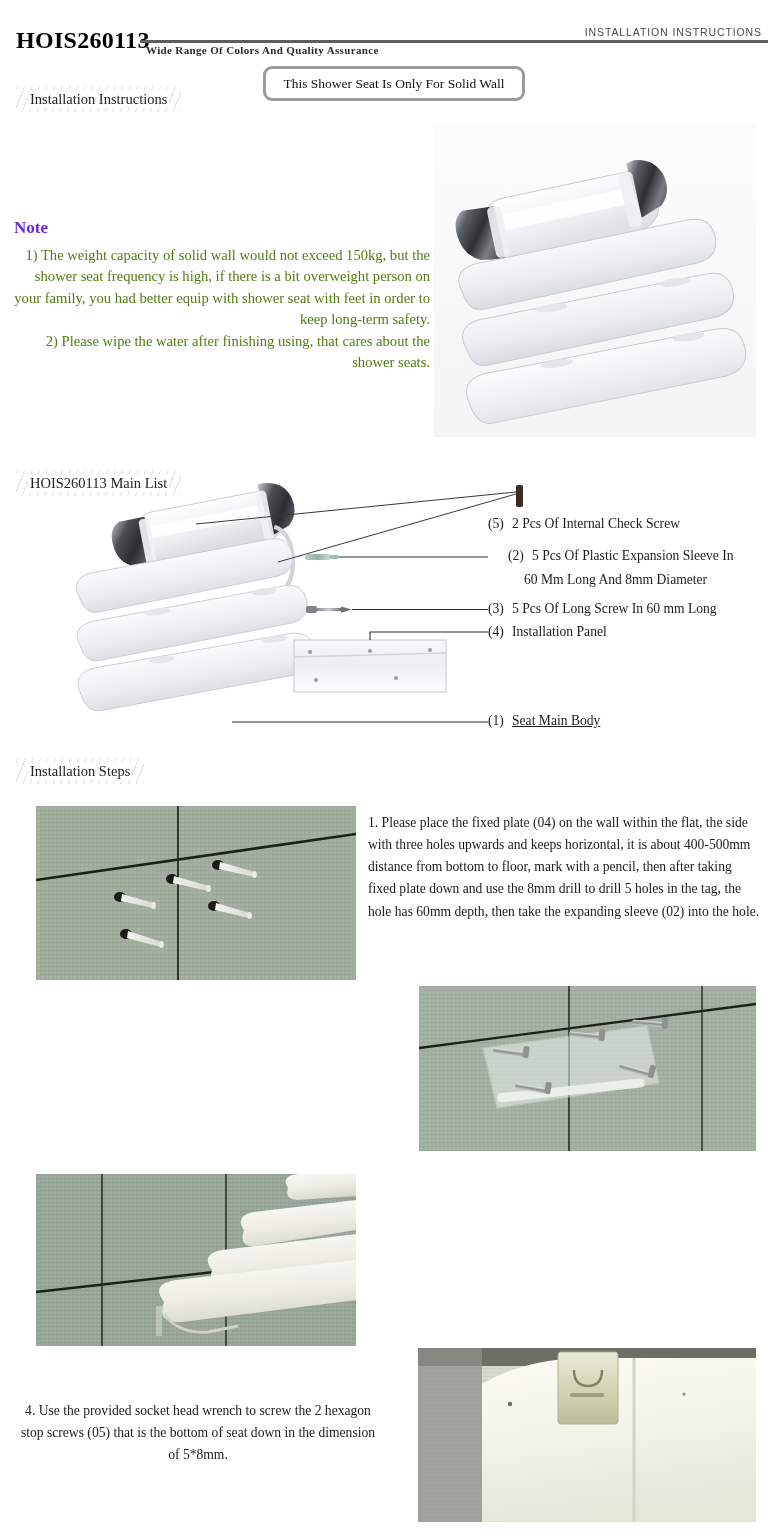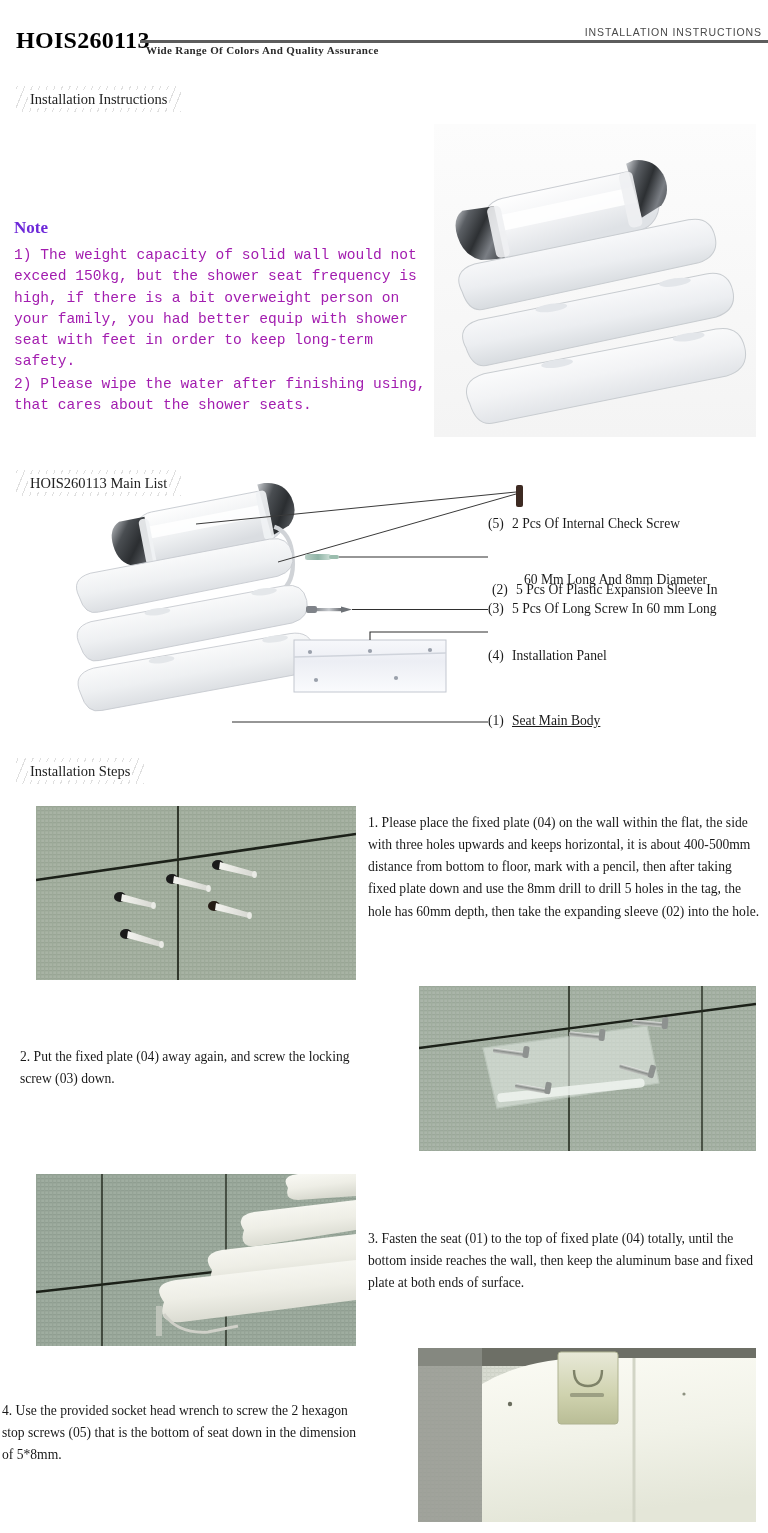--- a/index.html
+++ b/index.html
@@ -30,21 +30,21 @@
         rgba(150,150,150,.30) 0px, rgba(150,150,150,.30) 1px,
         rgba(255,255,255,0) 1px, rgba(255,255,255,0) 7px);
   }
   .badge b{font-weight:normal;font-size:14.5px;color:#222;background:transparent;}
   .badge .mask{position:absolute;left:12px;right:12px;top:4px;bottom:4px;background:#fff;z-index:0;}
   .badge b{position:relative;z-index:1;}
 
   
   .intro{position:absolute;left:14px;top:116px;width:416px;text-align:center;font-size:15.2px;line-height:1.42;color:#1b1b1b;}
   .note-h{position:absolute;left:14px;top:218px;font-size:17px;font-weight:bold;color:#6d28d9;}
-  .notes{position:absolute;left:14px;top:245px;width:416px;text-align:left;font-size:14.6px;line-height:1.46;color:#a21caf;font-family:Liberation Mono, monospace;}
+  .notes{position:absolute;left:14px;top:245px;width:416px;text-align:right;font-size:14.6px;line-height:1.46;color:#4d7c0f;}
   .notes p{margin:0 0 1px 0;}
 
   
   .hero{position:absolute;left:434px;top:124px;width:322px;height:313px;background:#fbfbfb;overflow:hidden;}
 
   
   .parts-wrap{position:absolute;left:0;top:462px;width:768px;height:286px;padding-left:32px;}
   .parts-svg{position:absolute;left:0;top:0;}
   .part-lbl{position:absolute;font-size:13.6px;color:#1b1b1b;white-space:nowrap;}
   .part-num{display:inline-block;min-width:24px;}
@@ -56,20 +56,23 @@
 
 <div class="page">
 
   <div class="hdr">
     <div class="brand">HOIS260113</div>
     <div class="hdr-rule"></div>
     <div class="tagline">Wide Range Of Colors And Quality Assurance</div>
     <div class="hdr-right">INSTALLATION INSTRUCTIONS</div>
   </div>
 
+  <div class="pill">
+    <span>This Shower Seat Is Only For Solid Wall</span>
+  </div>
 
   <div class="badge" style="left:16px;top:86px;">
     <div class="mask"></div>
     <b>Installation Instructions</b>
   </div>
 
   <div class="note-h">Note</div>
   <div class="notes">
     <p>1) The weight capacity of solid wall would not exceed 150kg, but the shower seat frequency is high, if there is a bit overweight person on your family, you had better equip with shower seat with feet in order to keep long-term safety.</p>
     <p>2) Please wipe the water after finishing using, that cares about the shower seats.</p>
@@ -212,32 +215,32 @@
       </g>
       <polyline points="370,178 370,170 488,170" fill="none" stroke="#2f2f2f" stroke-width="1.1"></polyline>
 
       <line x1="232" y1="260" x2="488" y2="260" stroke="#2f2f2f" stroke-width="1.1"></line>
     </svg>
 
     <div class="part-lbl" style="left:488px;top:54px;">
       <span class="part-num">(5)</span><span>2 Pcs Of Internal Check Screw</span>
     </div>
 
-    <div class="part-lbl" style="left:492px;top:86px;margin-top:34px;">
+    <div class="part-lbl" style="left:508px;top:86px;">
       <span class="part-num">(2)</span><span>5 Pcs Of Plastic Expansion Sleeve In</span>
     </div>
     <div class="part-lbl" style="left:524px;top:110px;">
       <span>60 Mm Long And 8mm Diameter</span>
     </div>
 
     <div class="part-lbl" style="left:488px;top:139px;">
       <span class="part-num">(3)</span><span>5 Pcs Of Long Screw In 60 mm Long</span>
     </div>
 
-    <div class="part-lbl" style="left:488px;top:162px;margin-top:24px;">
+    <div class="part-lbl" style="left:488px;top:162px;">
       <span class="part-num">(4)</span><span>Installation Panel</span>
     </div>
 
     <div class="part-lbl" style="left:488px;top:251px;text-decoration:underline;">
       <span class="part-num">(1)</span><span>Seat Main Body</span>
     </div>
   </div>
 
   <div class="badge" style="left:16px;top:758px;">
     <div class="mask"></div>
@@ -328,21 +331,20 @@
         <rect x="96" y="100" width="34" height="5" rx="2" fill="url(#scrw)" transform="rotate(10 112 102)"></rect>
         <rect x="126" y="96" width="6" height="12" rx="2" fill="#8e9290" transform="rotate(10 129 102)"></rect>
       </g>
       <g>
         <rect x="200" y="82" width="34" height="5" rx="2" fill="url(#scrw)" transform="rotate(16 216 84)"></rect>
         <rect x="230" y="79" width="6" height="13" rx="2" fill="#8e9290" transform="rotate(16 233 85)"></rect>
       </g>
     </svg>
   </div>
 
-  <div class="steptxt" style="left:20px;top:1046px;width:356px;">2. Put the fixed plate (04) away again, and screw the locking screw (03) down.</div>
 
   <div class="photo" style="left:36px;top:1174px;width:320px;height:172px;">
     <svg width="320" height="172" viewBox="0 0 320 172">
       <defs>
         <pattern id="tilepat3" width="4" height="4" patternUnits="userSpaceOnUse">
           <rect width="4" height="4" fill="#9fada0"></rect>
           <rect width="4" height="1.3" fill="#8f9e91"></rect>
           <rect width="1.3" height="4" fill="#95a396"></rect>
         </pattern>
         <linearGradient id="seatw3" x1="0" y1="0" x2="0.3" y2="1">
@@ -360,21 +362,20 @@
         <path d="M252 14 q-8 -12 10 -14 l58 -4 l0 26 l-58 4 q-14 0 -10 -12 z" fill="url(#seatw3)"></path>
         <path d="M208 56 q-10 -14 10 -18 l102 -12 l0 30 l-100 16 q-18 2 -12 -16 z" fill="url(#seatw3)"></path>
         <path d="M176 96 q-12 -16 10 -20 l134 -16 l0 34 l-128 20 q-22 2 -16 -18 z" fill="url(#seatw3)"></path>
         <path d="M128 128 q-14 -18 12 -22 l180 -20 l0 40 l-174 22 q-26 2 -18 -20 z" fill="url(#seatw3)"></path>
       </g>
       <path d="M128 140 q14 20 44 18 l30 -6" fill="none" stroke="#cfd0c8" stroke-width="3"></path>
       <rect x="120" y="132" width="6" height="30" fill="#c7cac2" opacity=".8"></rect>
     </svg>
   </div>
 
-  <div class="steptxt" style="left:368px;top:1228px;width:392px;">3. Fasten the seat (01) to the top of fixed plate (04) totally, until the bottom inside reaches the wall, then keep the aluminum base and fixed plate at both ends of surface.</div>
 
   <div class="photo" style="left:418px;top:1348px;width:338px;height:174px;">
     <svg width="338" height="174" viewBox="0 0 338 174">
       <defs>
         <pattern id="tilepat4" width="4" height="4" patternUnits="userSpaceOnUse">
           <rect width="4" height="4" fill="#d9dcd2"></rect>
           <rect width="4" height="1.2" fill="#ccd0c5"></rect>
           <rect width="1.2" height="4" fill="#d1d5ca"></rect>
         </pattern>
         <linearGradient id="seatw4" x1="0" y1="0" x2="0.2" y2="1">
@@ -396,15 +397,15 @@
       <line x1="216" y1="10" x2="216" y2="174" stroke="#d2d5c6" stroke-width="3"></line>
 
       <rect x="140" y="4" width="60" height="72" rx="3" fill="url(#brk4)" stroke="#aeb291" stroke-width="1"></rect>
       <path d="M156 22 q0 16 14 16 q14 0 14 -16" fill="none" stroke="#7e8268" stroke-width="2.4"></path>
       <rect x="152" y="45" width="34" height="4" rx="1.6" fill="#8e9278" opacity=".8"></rect>
       <circle cx="92" cy="56" r="2.2" fill="#6a6d5e"></circle>
       <circle cx="266" cy="46" r="1.6" fill="#8d9180"></circle>
     </svg>
   </div>
 
-  <div class="steptxt" style="left:2px;top:1400px;width:356px;">4. Use the provided socket head wrench to screw the 2 hexagon stop screws (05) that is the bottom of seat down in the dimension of 5*8mm.</div>
+  <div class="steptxt" style="left:20px;top:1400px;width:356px;text-align:center;">4. Use the provided socket head wrench to screw the 2 hexagon stop screws (05) that is the bottom of seat down in the dimension of 5*8mm.</div>
 
 </div>
 
 </body></html>

